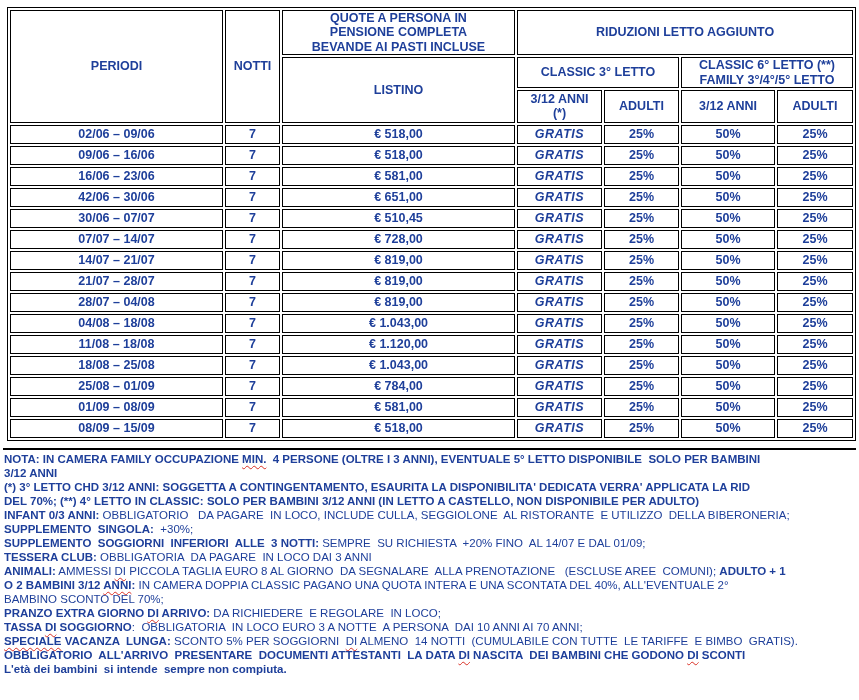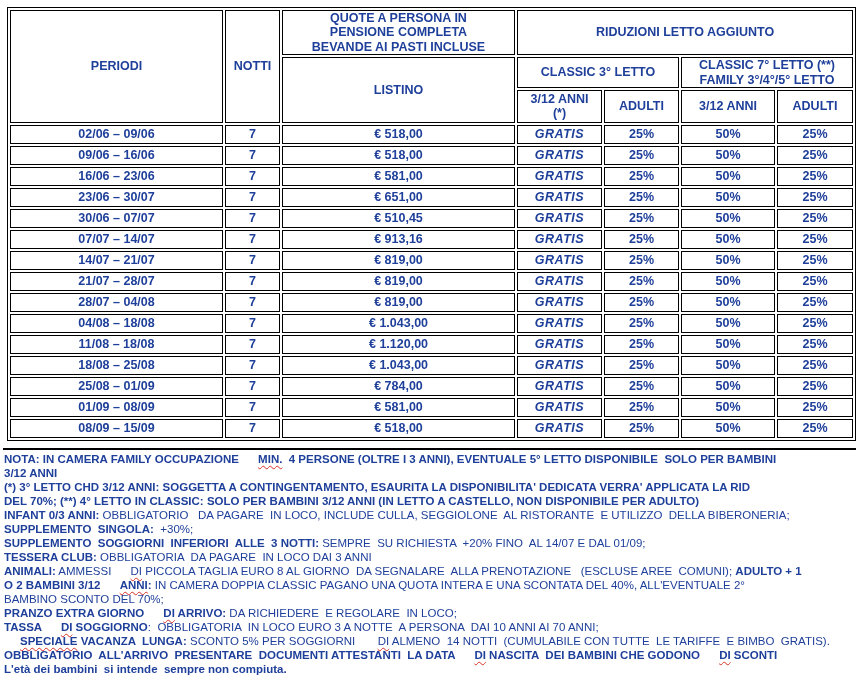--- a/index.html
+++ b/index.html
@@ -47,21 +47,20 @@
     color:#1E3F9A;white-space:pre-wrap;
   }
   .note-line{white-space:pre;}
   .nb{font-weight:bold;}
   .sq{
     text-decoration-line:underline;
     text-decoration-style:wavy;
     text-decoration-color:#D93025;
     text-decoration-thickness:1px;
     text-underline-offset:2px;
-    margin-left:16px;
   }
 </style>
 </head>
 <body>
 
 <div class="page">
 
   <table class="price">
     <colgroup>
       <col style="width:213px">
@@ -80,21 +79,21 @@
             <div>QUOTE A PERSONA IN</div>
             <div>PENSIONE COMPLETA</div>
             <div>BEVANDE AI PASTI INCLUSE</div>
           </th>
         <th colspan="4">RIDUZIONI LETTO AGGIUNTO</th>
       </tr>
       <tr>
         <th rowspan="2" class="h-r2">LISTINO</th>
         <th colspan="2">CLASSIC 3° LETTO</th>
         <th colspan="2">
-            <div>CLASSIC 7° LETTO (**)</div>
+            <div>CLASSIC 6° LETTO (**)</div>
             <div>FAMILY  3°/4°/5° LETTO</div>
           </th>
       </tr>
       <tr>
         <th class="h-r3">
             <div>3/12 ANNI</div>
             <div>(*)</div>
           </th>
         <th>ADULTI</th>
         <th>3/12 ANNI</th>
@@ -123,41 +122,41 @@
         <tr>
           <td class="data c-bold">16/06 – 23/06</td>
           <td class="data c-bold">7</td>
           <td class="data c-bold">€ 581,00</td>
           <td class="data c-gratis">GRATIS</td>
           <td class="data c-pct">25%</td>
           <td class="data c-pct">50%</td>
           <td class="data c-pct">25%</td>
         </tr>
         <tr>
-          <td class="data c-bold">23/06 – 30/07</td>
+          <td class="data c-bold">42/06 – 30/06</td>
           <td class="data c-bold">7</td>
           <td class="data c-bold">€ 651,00</td>
           <td class="data c-gratis">GRATIS</td>
           <td class="data c-pct">25%</td>
           <td class="data c-pct">50%</td>
           <td class="data c-pct">25%</td>
         </tr>
         <tr>
           <td class="data c-bold">30/06 – 07/07</td>
           <td class="data c-bold">7</td>
           <td class="data c-bold">€ 510,45</td>
           <td class="data c-gratis">GRATIS</td>
           <td class="data c-pct">25%</td>
           <td class="data c-pct">50%</td>
           <td class="data c-pct">25%</td>
         </tr>
         <tr>
           <td class="data c-bold">07/07 – 14/07</td>
           <td class="data c-bold">7</td>
-          <td class="data c-bold">€ 913,16</td>
+          <td class="data c-bold">€ 728,00</td>
           <td class="data c-gratis">GRATIS</td>
           <td class="data c-pct">25%</td>
           <td class="data c-pct">50%</td>
           <td class="data c-pct">25%</td>
         </tr>
         <tr>
           <td class="data c-bold">14/07 – 21/07</td>
           <td class="data c-bold">7</td>
           <td class="data c-bold">€ 819,00</td>
           <td class="data c-gratis">GRATIS</td>

